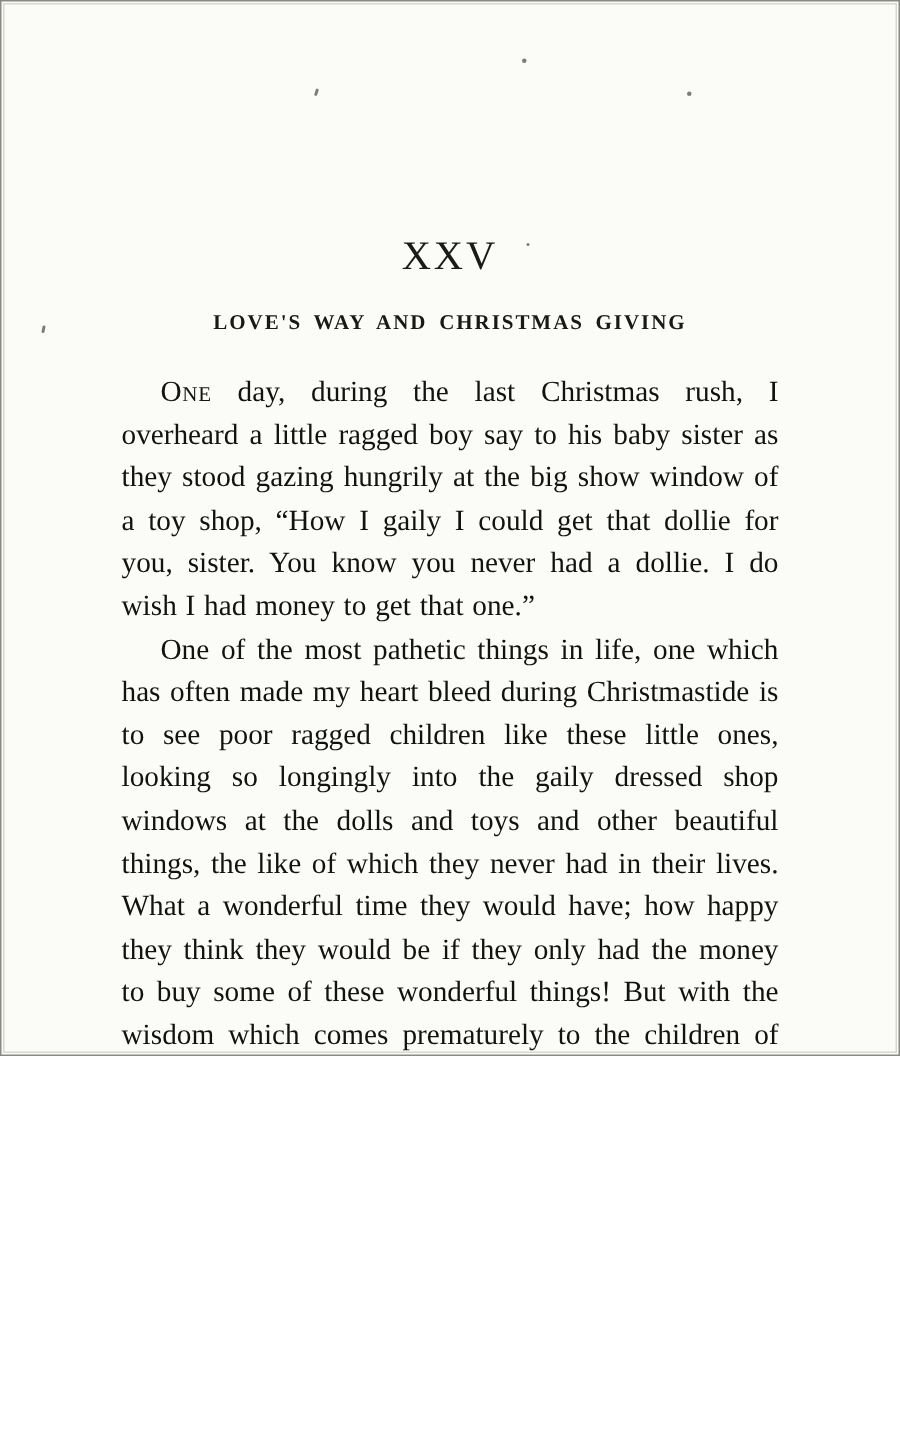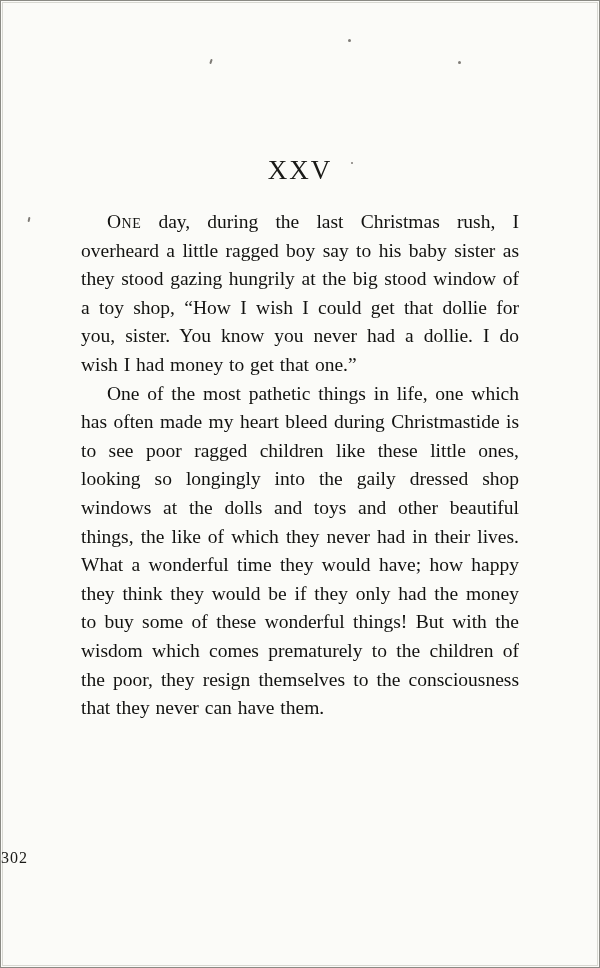--- a/index.html
+++ b/index.html
@@ -3,21 +3,21 @@
 <meta charset="utf-8">
 <style>
   html, body {
     margin: 0;
     padding: 0;
     background: #ffffff;
   }
   .scan-frame {
     position: relative;
     width: 600px;
-    height: 968px;
+    height: 704px;
     background: #fbfbf8;
     box-sizing: border-box;
     border: 1px solid #8a8a84;
     outline: 1px solid #d8d8d2;
     outline-offset: -3px;
     overflow: hidden;
     font-family: "Liberation Serif", "DejaVu Serif", serif;
     color: #141412;
   }
   .page-inner {
@@ -92,24 +92,25 @@
   <span class="artifact a1"></span>
   <span class="artifact a2"></span>
   <span class="artifact a3"></span>
   <span class="artifact a4"></span>
   <span class="artifact a5"></span>
 
   <div class="page-inner">
 
     <div class="chapter-number">XXV</div>
 
+    <div class="chapter-title">LOVE'S WAY AND CHRISTMAS GIVING</div>
 
     <div class="body-text">
 
-      <p class="para"><span class="lead-smallcaps">One</span><span> day, during the last Christmas rush, I overheard a little ragged boy say to his baby sister as they stood gazing hungrily at the big stood window of a toy shop, “How I wish I could get that dollie for you, sister. You know you never had a dollie. I do wish I had money to get that one.”</span></p>
+      <p class="para"><span class="lead-smallcaps">One</span><span> day, during the last Christmas rush, I overheard a little ragged boy say to his baby sister as they stood gazing hungrily at the big show window of a toy shop, “How I gaily I could get that dollie for you, sister. You know you never had a dollie. I do wish I had money to get that one.”</span></p>
 
       <p class="para"><span>One of the most pathetic things in life, one which has often made my heart bleed during Christmastide is to see poor ragged children like these little ones, looking so longingly into the gaily dressed shop windows at the dolls and toys and other beautiful things, the like of which they never had in their lives. What a wonderful time they would have; how happy they think they would be if they only had the money to buy some of these wonderful things! But with the wisdom which comes prematurely to the children of the poor, they resign themselves to the consciousness that they never can have them.</span></p>
 
     </div>
 
   </div>
 
   <div class="page-number">302</div>
 
 </div>

